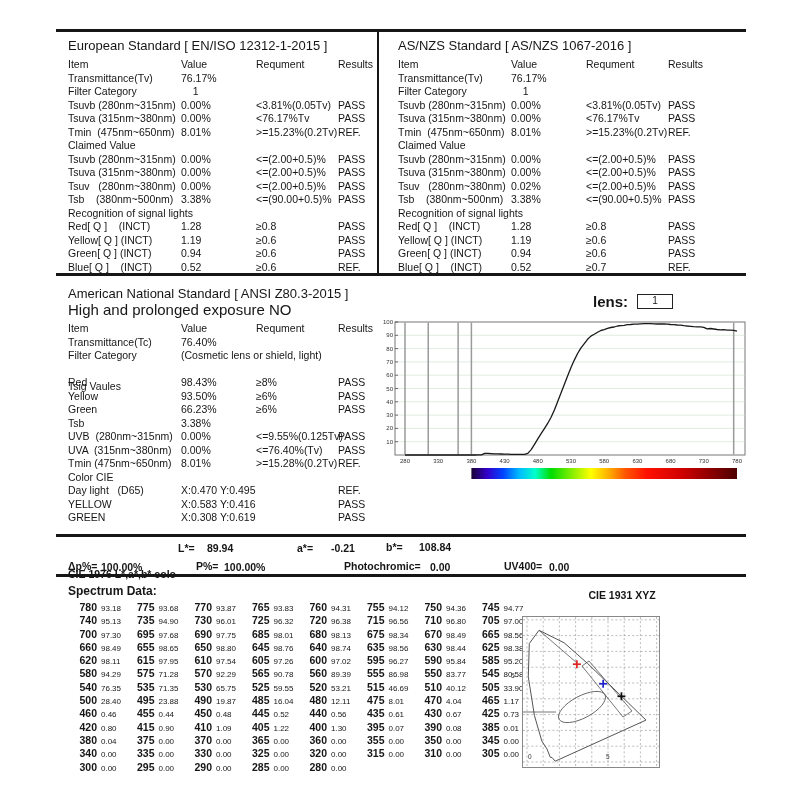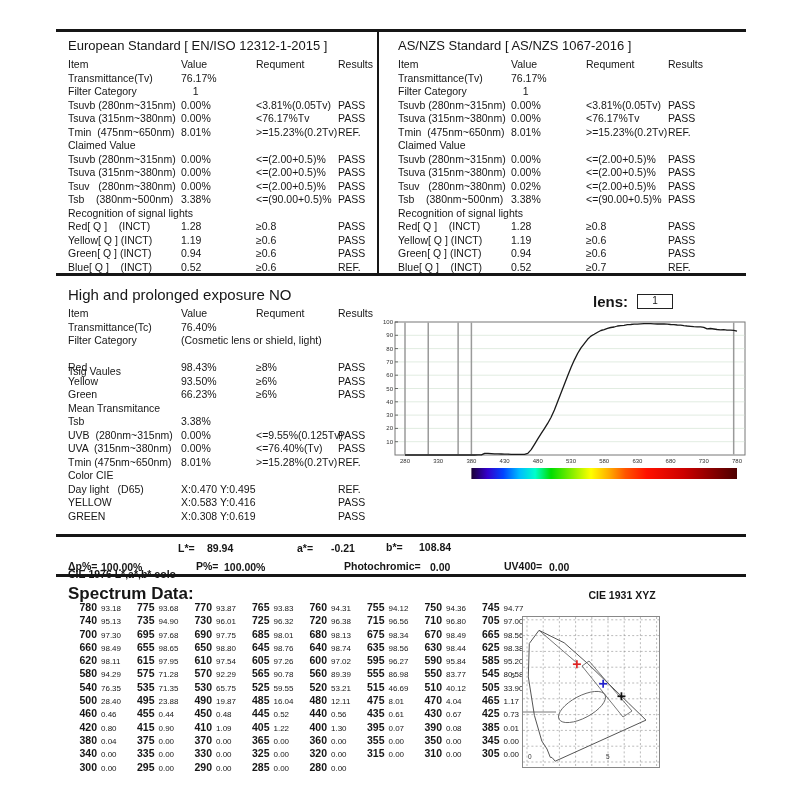--- a/index.html
+++ b/index.html
@@ -72,30 +72,30 @@
       <div class="trow"><div class="">Tsb    (380nm~500nm)</div><div class="">3.38%</div><div class="">&lt;=(90.00+0.5)%</div><div class="">PASS</div></div>
       <div class="trow"><div class="sec" style="grid-column: 1 / -1;">Recognition of signal lights</div></div>
       <div class="trow"><div class="">Red[ Q ]    (INCT)</div><div class="">1.28</div><div class="">≥0.8</div><div class="">PASS</div></div>
       <div class="trow"><div class="">Yellow[ Q ] (INCT)</div><div class="">1.19</div><div class="">≥0.6</div><div class="">PASS</div></div>
       <div class="trow"><div class="">Green[ Q ] (INCT)</div><div class="">0.94</div><div class="">≥0.6</div><div class="">PASS</div></div>
       <div class="trow"><div class="">Blue[ Q ]    (INCT)</div><div class="">0.52</div><div class="">≥0.7</div><div class="">REF.</div></div>
     </div>
 </div>
 
 <div class="abs" style="left:68px;top:286px">
+  <div class="tbl-title">American National Standard [ ANSI Z80.3-2015 ]</div>
   <div class="subtitle">High and prolonged exposure NO</div>
   <div class="tbody" style="margin-top:4px" id="ansi-body">
       <div class="trow"><div class="">Item</div><div class="">Value</div><div class="">Requment</div><div class="">Results</div></div>
       <div class="trow"><div class="sec">Transmittance(Tc)</div><div class="">76.40%</div><div class=""></div><div class=""></div></div>
       <div class="trow"><div class="">Filter Category</div><div class="" style="grid-column: 2 / span 2;">(Cosmetic lens or shield, light)</div><div class=""></div></div>
       <div class="trow"><div class="sec" style="grid-column: 1 / -1; margin-top: 17px;">Tsig Vaules</div></div>
       <div class="trow"><div class="">Red</div><div class="">98.43%</div><div class="">≥8%</div><div class="">PASS</div></div>
       <div class="trow"><div class="">Yellow</div><div class="">93.50%</div><div class="">≥6%</div><div class="">PASS</div></div>
       <div class="trow"><div class="">Green</div><div class="">66.23%</div><div class="">≥6%</div><div class="">PASS</div></div>
-      <div class="trow"><div class="sec" style="grid-column: 1 / -1;">Mean Transmitance</div></div>
       <div class="trow"><div class="">Tsb</div><div class="">3.38%</div><div class=""></div><div class=""></div></div>
       <div class="trow"><div class="">UVB  (280nm~315nm)</div><div class="">0.00%</div><div class="">&lt;=9.55%(0.125Tv)</div><div class="">PASS</div></div>
       <div class="trow"><div class="">UVA  (315nm~380nm)</div><div class="">0.00%</div><div class="">&lt;=76.40%(Tv)</div><div class="">PASS</div></div>
       <div class="trow"><div class="">Tmin (475nm~650nm)</div><div class="">8.01%</div><div class="">&gt;=15.28%(0.2Tv)</div><div class="">REF.</div></div>
       <div class="trow"><div class="sec" style="grid-column: 1 / -1;">Color CIE</div></div>
       <div class="trow"><div class="">Day light   (D65)</div><div class="" style="grid-column: 2 / span 2;">X:0.470 Y:0.495</div><div class="">REF.</div></div>
       <div class="trow"><div class="">YELLOW</div><div class="" style="grid-column: 2 / span 2;">X:0.583 Y:0.416</div><div class="">PASS</div></div>
       <div class="trow"><div class="">GREEN</div><div class="" style="grid-column: 2 / span 2;">X:0.308 Y:0.619</div><div class="">PASS</div></div>
     </div>
 </div>
@@ -185,21 +185,21 @@
 
 <div class="abs bold" style="left:68px;top:560px">Δp%=</div>
 <div class="abs bold" style="left:101px;top:561px">100.00%</div>
 <div class="abs bold" style="left:196px;top:560px">P%=</div>
 <div class="abs bold" style="left:224px;top:561px">100.00%</div>
 <div class="abs bold" style="left:344px;top:560px">Photochromic=</div>
 <div class="abs bold" style="left:430px;top:561px">0.00</div>
 <div class="abs bold" style="left:504px;top:560px">UV400=</div>
 <div class="abs bold" style="left:549px;top:561px">0.00</div>
 
-<div class="abs bold" style="left:68px;top:584px;font-size:17px">Spectrum Data:</div>
+<div class="abs bold" style="left:68px;top:584px;font-size:12px">Spectrum Data:</div>
 <div class="abs" style="left:66px;top:601px" id="spectrum-grid">
     <div class="specrow">
       <span class="wl">780</span>
       <span class="tv">93.18</span>
       <span class="wl">775</span>
       <span class="tv">93.68</span>
       <span class="wl">770</span>
       <span class="tv">93.87</span>
       <span class="wl">765</span>
       <span class="tv">93.83</span>

